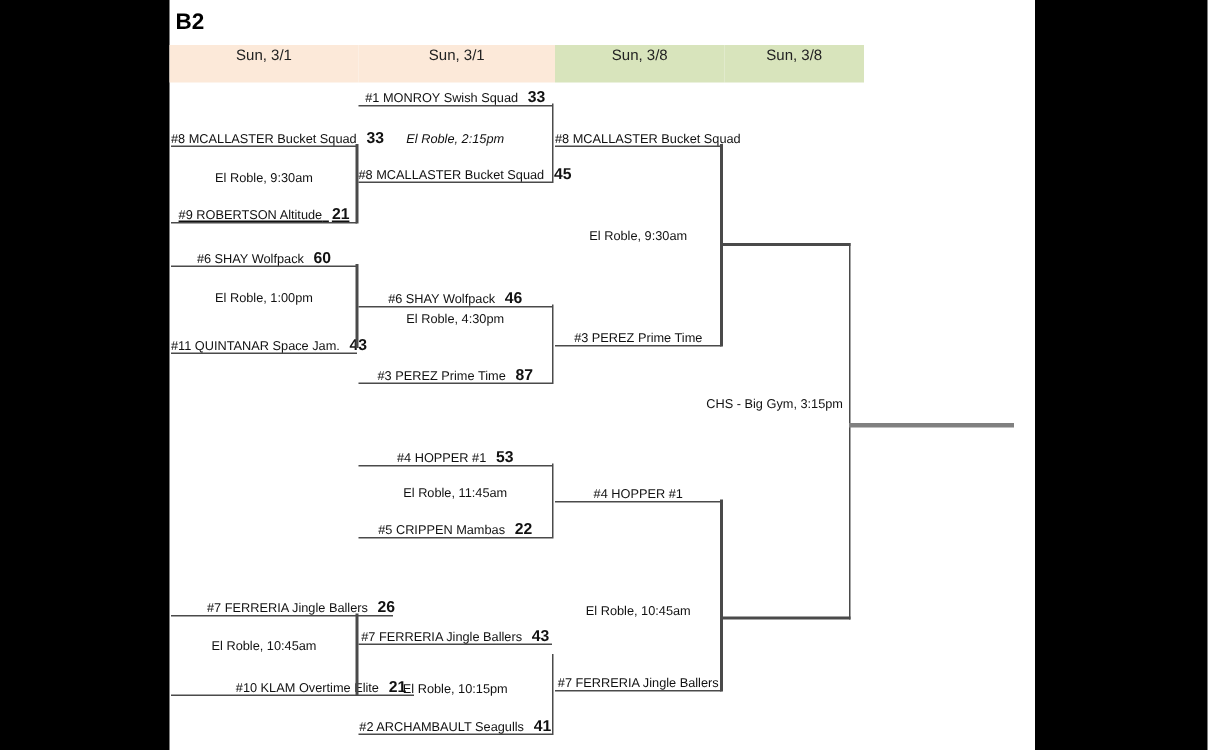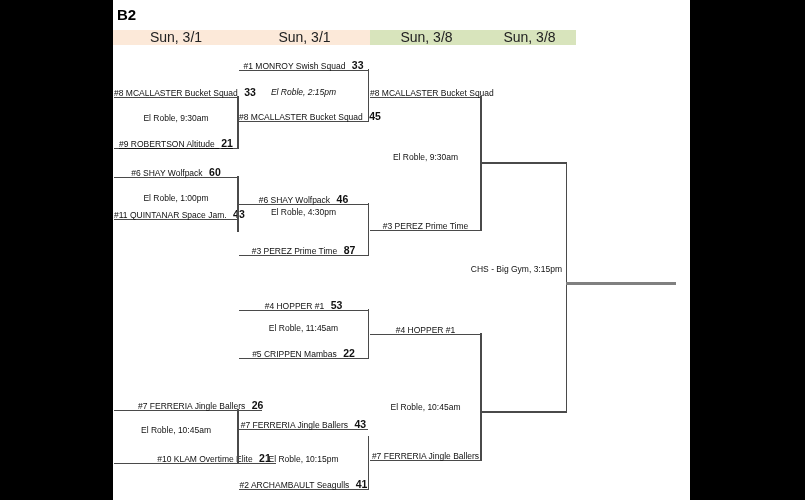--- a/index.html
+++ b/index.html
@@ -11,22 +11,22 @@
   }
   #sheet {
     position:absolute; left:113px; top:0; width:577px; height:500px;
     background:#fff;
   }
   .title {
     position:absolute; left:117px; top:6px;
     font-size:15px; font-weight:700; color:#000;
   }
   .hdr {
-    position:absolute; top:30px; height:15px; line-height:15px;
-    font-size:14px; text-align:center; color:#222;
+    position:absolute; top:30px; height:25px; line-height:15px;
+    font-size:10px; text-align:center; color:#222;
   }
   .hdr-early { background:#fce9d9; }
   .hdr-late  { background:#d8e4bc; }
   .hdr1 { left:113px; width:126px; }
   .hdr2 { left:239px; width:131px; }
   .hdr3 { left:370px; width:113px; }
   .hdr4 { left:483px; width:93px; }
 
   .slot {
     position:absolute; height:13px; line-height:13px;
@@ -42,21 +42,21 @@
   .c1 { left:114px; width:124px; }
   .c2 { left:239px; width:129px; }
   .c3 { left:370px; width:111px; }
 
   .vline { position:absolute; width:1.5px; background:#4a4a4a; }
   .hline { position:absolute; height:1.5px; background:#4a4a4a; }
   .champ-line { position:absolute; height:2.5px; background:#808080; }
 
   
   .s-r1g1t { top:84px; }  .s-r1g1b { top:135px;text-decoration:underline; }
-  .s-r1g2t { top:164px; } .s-r1g2b { top:206px;text-align:center; }
+  .s-r1g2t { top:164px; } .s-r1g2b { top:222px;text-align:center; }
   .s-r1g3t { top:397px;padding-left:24px; } .s-r1g3b { top:450px;padding-left:38px; }
   
   .s-r2g1t { top:57px; }  .s-r2g1b { top:108px; }
   .s-r2g2t { top:191px; } .s-r2g2b { top:242px; }
   .s-r2g3t { top:297px; } .s-r2g3b { top:345px; }
   .s-r2g4t { top:416px; } .s-r2g4b { top:476px; }
   
   .s-sf1t { top:84px; }  .s-sf1b { top:217px; }
   .s-sf2t { top:321px; } .s-sf2b { top:447px; }
 

